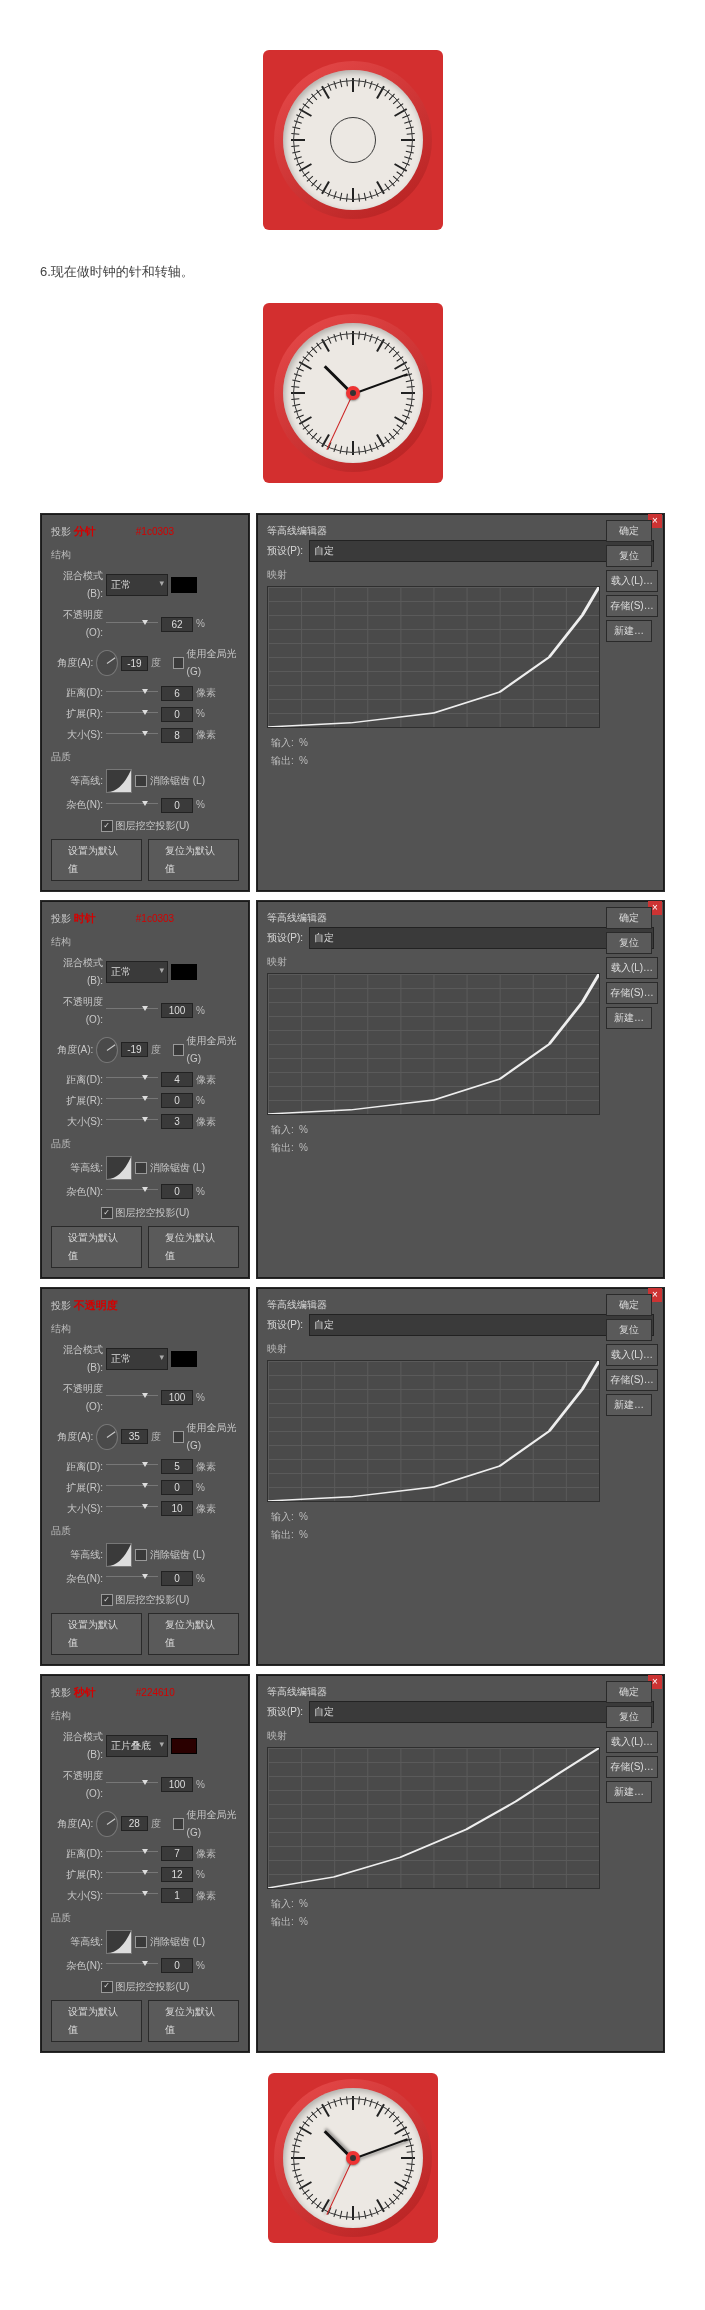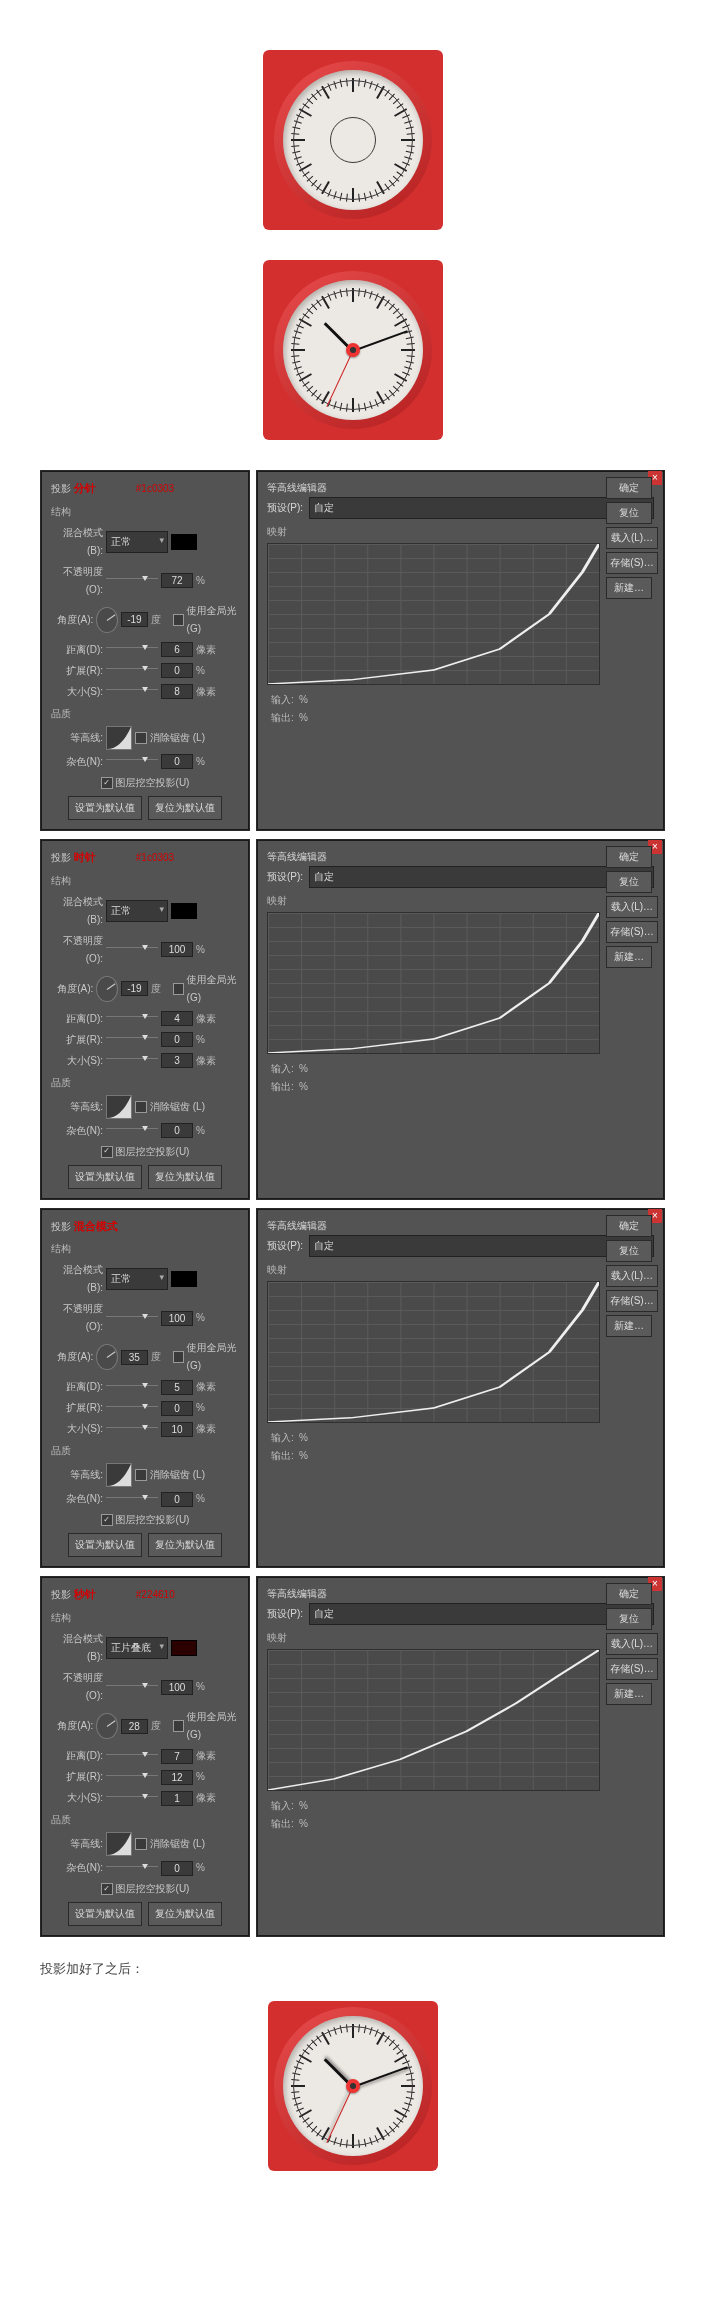--- a/index.html
+++ b/index.html
@@ -43,21 +43,21 @@
   .slider{height:6px;flex:0 0 52px;position:relative;border-top:1px solid #777;margin-top:2px}
   .slider::before{content:"";position:absolute;top:-3px;left:70%;width:0;height:0;border-left:3px solid transparent;border-right:3px solid transparent;border-top:5px solid #ddd}
   .swatch{width:24px;height:14px;background:#000;border:1px solid #000;display:inline-block}
   .swatch.dred{background:#2a0000}
   .cb{width:10px;height:10px;border:1px solid #999;background:#3a3a3a;display:inline-flex;align-items:center;justify-content:center;font-size:8px;color:#ddd}
   .cb.ck::before{content:"✓"}
   .dial{width:24px;height:24px;border:1px solid #777;border-radius:50%;position:relative;background:#4a4a4a}
   .dial::after{content:"";position:absolute;left:50%;top:50%;width:10px;height:1px;background:#ccc;transform-origin:0 50%;transform:rotate(-35deg)}
   .curve{width:24px;height:22px;border:1px solid #777;background:#3a3a3a;position:relative;overflow:hidden}
   .curve svg{position:absolute;inset:0}
-  .btn{background:#5a5a5a;border:1px solid #2a2a2a;color:#ddd;padding:2px 6px;font-size:10px}
+  .btn{background:#5a5a5a;border:1px solid #2a2a2a;color:#ddd;padding:2px 16px;font-size:10px}
   .btn-row{display:flex;gap:6px;justify-content:center;margin-top:4px}
 
   
   .right-head{display:flex;align-items:center;gap:6px;margin-bottom:4px}
   .right-head .select{flex:1}
   .right-btns{position:absolute;right:6px;top:6px;display:flex;flex-direction:column;gap:3px}
   .right-btns .btn{width:44px;padding:1px 0;text-align:center}
   .right-btns .btn.long{width:50px}
   .graph{background:#4a4a4a;border:1px solid #2f2f2f;height:140px;margin:2px 54px 6px 0;position:relative}
   .graph .grid{position:absolute;inset:0;background-image:linear-gradient(#5a5a5a 1px,transparent 1px),linear-gradient(90deg,#5a5a5a 1px,transparent 1px);background-size:10% 10%}
@@ -138,20 +138,21 @@
               <div class="tick" style="transform: translate(-50%, -62px) rotate(348deg); transform-origin: 50% 62px;"></div>
               <div class="tick" style="transform: translate(-50%, -62px) rotate(354deg); transform-origin: 50% 62px;"></div>
             </div>
       <div class="ring-outer"></div>
             <div class="ring-inner"></div>
     </div>
         </div>
       </div>
   </div>
 
+  <p class="para">6.现在做时钟的针和转轴。</p>
 
   <div class="img-wrap">
     <div class="clock-box">
         <div class="rim">
           <div class="face">
       <div class="ticks" id="ticks2">
               <div class="tick major" style="transform: translate(-50%, -62px) rotate(0deg); transform-origin: 50% 62px;"></div>
               <div class="tick" style="transform: translate(-50%, -62px) rotate(6deg); transform-origin: 50% 62px;"></div>
               <div class="tick" style="transform: translate(-50%, -62px) rotate(12deg); transform-origin: 50% 62px;"></div>
               <div class="tick" style="transform: translate(-50%, -62px) rotate(18deg); transform-origin: 50% 62px;"></div>
@@ -230,21 +231,21 @@
           <div class="title"><span>投影</span> <span class="red">分针</span><span class="redtag">#1c0303</span></div>
           <div class="sub">结构</div>
           <div class="row">
             <span class="lab">混合模式(B):</span>
             <span class="select">正常</span>
             <span class="swatch"></span>
           </div>
           <div class="row">
             <span class="lab">不透明度(O):</span>
             <span class="slider"></span>
-            <span class="num">72</span>
+            <span class="num">62</span>
             <span class="unit">%</span>
           </div>
           <div class="row">
             <span class="lab">角度(A):</span>
             <span class="dial"></span>
             <span class="num">-19</span>
             <span class="unit">度</span>
             <span class="cb"></span>
             <span>使用全局光(G)</span>
           </div>
@@ -412,21 +413,21 @@
           <div class="io">
             <span><span class="k">输入:</span><span>%</span></span>
           </div>
           <div class="io">
             <span><span class="k">输出:</span><span>%</span></span>
           </div>
         </div>
       </div>
       <div class="panel-row">
         <div class="panel left">
-          <div class="title"><span>投影</span> <span class="red">混合模式</span></div>
+          <div class="title"><span>投影</span> <span class="red">不透明度</span></div>
           <div class="sub">结构</div>
           <div class="row">
             <span class="lab">混合模式(B):</span>
             <span class="select">正常</span>
             <span class="swatch"></span>
           </div>
           <div class="row">
             <span class="lab">不透明度(O):</span>
             <span class="slider"></span>
             <span class="num">100</span>
@@ -604,21 +605,20 @@
           <div class="io">
             <span><span class="k">输入:</span><span>%</span></span>
           </div>
           <div class="io">
             <span><span class="k">输出:</span><span>%</span></span>
           </div>
         </div>
       </div>
     </div>
 
-  <p class="para" style="margin-top:20px">投影加好了之后：</p>
 
   <div class="img-wrap">
     <div class="clock-box small">
         <div class="rim">
           <div class="face">
       <div class="ticks" id="ticks3">
               <div class="tick major" style="transform: translate(-50%, -62px) rotate(0deg); transform-origin: 50% 62px;"></div>
               <div class="tick" style="transform: translate(-50%, -62px) rotate(6deg); transform-origin: 50% 62px;"></div>
               <div class="tick" style="transform: translate(-50%, -62px) rotate(12deg); transform-origin: 50% 62px;"></div>
               <div class="tick" style="transform: translate(-50%, -62px) rotate(18deg); transform-origin: 50% 62px;"></div>

